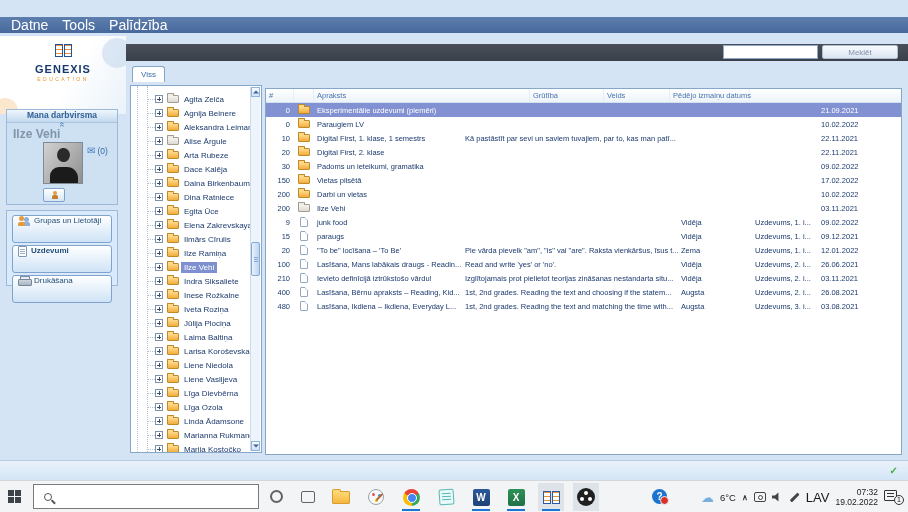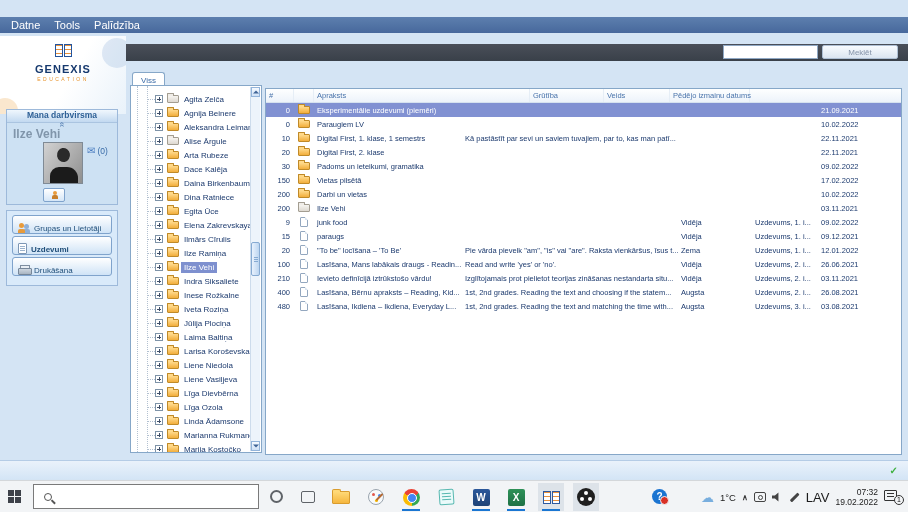--- a/index.html
+++ b/index.html
@@ -9,21 +9,21 @@
 
   
   .titlebar{position:absolute;left:0;top:0;width:908px;height:17px;background:linear-gradient(#4a4f59,#394049);display:flex;align-items:center;padding:0 5px;margin-top:44px;}
   .app-ico{width:12px;height:9px;background:linear-gradient(90deg,#e8913c 50%,#dfe8f2 50%);border:1px solid #b8c4d2;margin-right:4px;flex:none;}
   .win-title{font-size:8.5px;color:#a6acb6;}
   .wincontrols{margin-left:auto;display:flex;gap:9px;padding-right:6px;}
   .winbtn{font-size:8px;color:#8b919b;line-height:10px;}
 
   
   .menubar{position:absolute;left:0;top:17px;width:908px;height:16px;background:linear-gradient(#5d7fae,#47689c);display:flex;align-items:center;padding-left:4px;}
-  .menu-item{font-size:11px;color:#fff;padding:0 7px;line-height:16px;}
+  .menu-item{font-size:14px;color:#fff;padding:0 7px;line-height:16px;}
 
   
   .logo-panel{position:absolute;left:0;top:36px;width:126px;height:78px;background:linear-gradient(120deg,#ffffff 55%,#e9f2fa);overflow:hidden;}
   .logo-panel::before{content:'';position:absolute;left:-8px;bottom:-10px;width:26px;height:26px;border-radius:50%;background:rgba(235,160,60,.25);}
   .logo-panel::after{content:'';position:absolute;right:-6px;top:2px;width:30px;height:30px;border-radius:50%;background:rgba(90,140,200,.18);}
   .logo-inner{position:absolute;left:0;top:7px;width:100%;text-align:center;}
   .logo-books{display:inline-flex;gap:1px;}
   .logo-books i{display:block;width:8px;height:13px;border:1px solid #24549c;background:repeating-linear-gradient(to bottom,#e8913c 0 1px,#fff 1px 4px);}
   .logo-brand{font-size:11px;font-weight:bold;color:#16396e;letter-spacing:1px;margin-top:2px;}
   .logo-sub{font-size:5px;color:#e8932c;letter-spacing:2.5px;text-transform:uppercase;margin-top:1px;}
@@ -37,37 +37,37 @@
   .avatar::before{content:'';position:absolute;left:13px;top:5px;width:13px;height:14px;background:#2a2a2a;border-radius:50%;transform:rotate(-10deg);}
   .avatar::after{content:'';position:absolute;left:6px;bottom:-1px;width:28px;height:17px;background:#1b1b1b;border-radius:9px 11px 0 0;}
   .mail-row{position:absolute;left:80px;top:36px;display:flex;align-items:center;gap:2px;font-size:8.5px;color:#3a6ca8;}
   .mail-ico{color:#4a7cc0;font-size:10px;line-height:10px;}
   .user-btn{position:absolute;left:36px;top:78px;width:22px;height:14px;border:1px solid #7fa3cc;border-radius:2px;background:linear-gradient(#ffffff,#d5e6f7);display:flex;align-items:center;justify-content:center;}
   .ico-person{width:7px;height:8px;position:relative;}
   .ico-person::before{content:'';position:absolute;left:2px;top:0;width:4px;height:4px;border-radius:50%;background:#e89b3c;}
   .ico-person::after{content:'';position:absolute;left:1px;bottom:0;width:6px;height:4px;border-radius:2px 2px 0 0;background:#c87f2a;}
 
   .nav-panel{position:absolute;left:6px;top:210px;width:112px;height:76px;border:1px solid #9db9da;background:#d9eafa;padding-top:2px;}
-  .nav-btn{margin:2px 5px;height:19px;border:1px solid #7fa3cc;border-radius:3px;background:linear-gradient(#ffffff,#cfe3f6);display:flex;align-items:flex-end;gap:4px;padding-left:5px;font-size:8px;color:#1f4e79;}
+  .nav-btn{margin:2px 5px;height:28px;border:1px solid #7fa3cc;border-radius:3px;background:linear-gradient(#ffffff,#cfe3f6);display:flex;align-items:flex-start;gap:4px;padding-left:5px;font-size:8px;color:#1f4e79;}
   .nav-btn.active{font-weight:bold;}
   .ico-users{width:12px;height:10px;position:relative;flex:none;}
   .ico-users::before{content:'';position:absolute;left:1px;top:0;width:5px;height:5px;border-radius:50%;background:#e89b3c;box-shadow:5px 1px 0 #8fb0d8;}
   .ico-users::after{content:'';position:absolute;left:0;bottom:0;width:7px;height:4px;border-radius:2px 2px 0 0;background:#e89b3c;box-shadow:5px 0 0 #8fb0d8;}
   .ico-page{width:9px;height:11px;background:#fff;border:1px solid #7d97b5;border-radius:1px;position:relative;flex:none;}
   .ico-page::before{content:'';position:absolute;left:1px;top:2px;width:5px;height:1px;background:#9ab2cc;box-shadow:0 2px 0 #9ab2cc,0 4px 0 #9ab2cc;}
   .ico-printer{width:12px;height:10px;position:relative;flex:none;}
   .ico-printer::before{content:'';position:absolute;left:2px;top:0;width:8px;height:3px;background:#e8eef4;border:1px solid #7e8ea0;}
   .ico-printer::after{content:'';position:absolute;left:0;top:3px;width:12px;height:5px;background:linear-gradient(#cdd6e0,#a9b5c1);border:1px solid #76879a;border-radius:1px;}
 
   
   .app-search{position:absolute;left:723px;top:45px;width:95px;height:14px;border:1px solid #8fa8c4;background:#fff;font-size:8px;padding:0 3px;color:#333;}
   .app-search-btn{position:absolute;left:822px;top:45px;width:76px;height:14px;border:1px solid #aebfd4;border-radius:2px;background:linear-gradient(#f8fbfe,#dbe5f1);font-size:8px;color:#8492a8;font-family:"Liberation Sans",sans-serif;}
 
   
-  .tree-tab{position:absolute;left:132px;top:72px;height:16px;padding:0 8px;background:#fff;border:1px solid #86a7c8;border-bottom:none;border-radius:3px 3px 0 0;font-size:8px;color:#3c6ca8;line-height:15px;}
+  .tree-tab{position:absolute;left:132px;top:66px;height:16px;padding:0 8px;background:#fff;border:1px solid #86a7c8;border-bottom:none;border-radius:3px 3px 0 0;font-size:8px;color:#3c6ca8;line-height:15px;}
   .tree-panel{position:absolute;left:130px;top:85px;width:132px;height:368px;background:#fff;border:1px solid #86a7c8;}
   .tree-items{position:absolute;left:0;top:6px;right:11px;bottom:0;overflow:hidden;}
   .tree-guides b{position:absolute;top:0;bottom:0;width:0;border-left:1px dotted #b3c1d1;}
   .titem{height:14px;display:flex;align-items:center;padding-left:24px;position:relative;}
   .titem::before{content:'';position:absolute;left:16px;top:7px;width:8px;border-top:1px dotted #b3c1d1;}
   .t-plus{width:8px;height:8px;border:1px solid #7e93a8;background:#fff;position:relative;flex:none;}
   .t-plus::before{content:'';position:absolute;left:1px;right:1px;top:50%;height:1px;margin-top:-0.5px;background:#40506a;}
   .t-plus::after{content:'';position:absolute;top:1px;bottom:1px;left:50%;width:1px;margin-left:-0.5px;background:#40506a;}
   .t-folder{width:12px;height:8px;margin:0 2px 0 4px;background:linear-gradient(#ffd98a,#f2ae3c);border:1px solid #c08a28;border-radius:1px;position:relative;flex:none;}
   .t-folder::before{content:'';position:absolute;left:-1px;top:-3px;width:5px;height:2px;background:#ffd98a;border:1px solid #c08a28;border-bottom:none;border-radius:1px 1px 0 0;}
@@ -606,21 +606,21 @@
         </div>
       <div class="tile hl">
           <span class="tb-obs"></span>
         </div>
     </div>
 
     <div class="help-ico">?</div>
 
     <div class="tray">
       <span class="tray-cloud">☁</span>
-      <span class="tray-temp">1°C</span>
+      <span class="tray-temp">6°C</span>
       <span class="tray-chev">∧</span>
       <span class="tray-dev"></span>
       <span class="tray-spk"></span>
       <span class="tray-pen"></span>
       <span class="tray-lang">LAV</span>
       <span class="tray-time">
         <div>07:32</div>
         <div>19.02.2022</div>
       </span>
       <span class="tray-notif">

